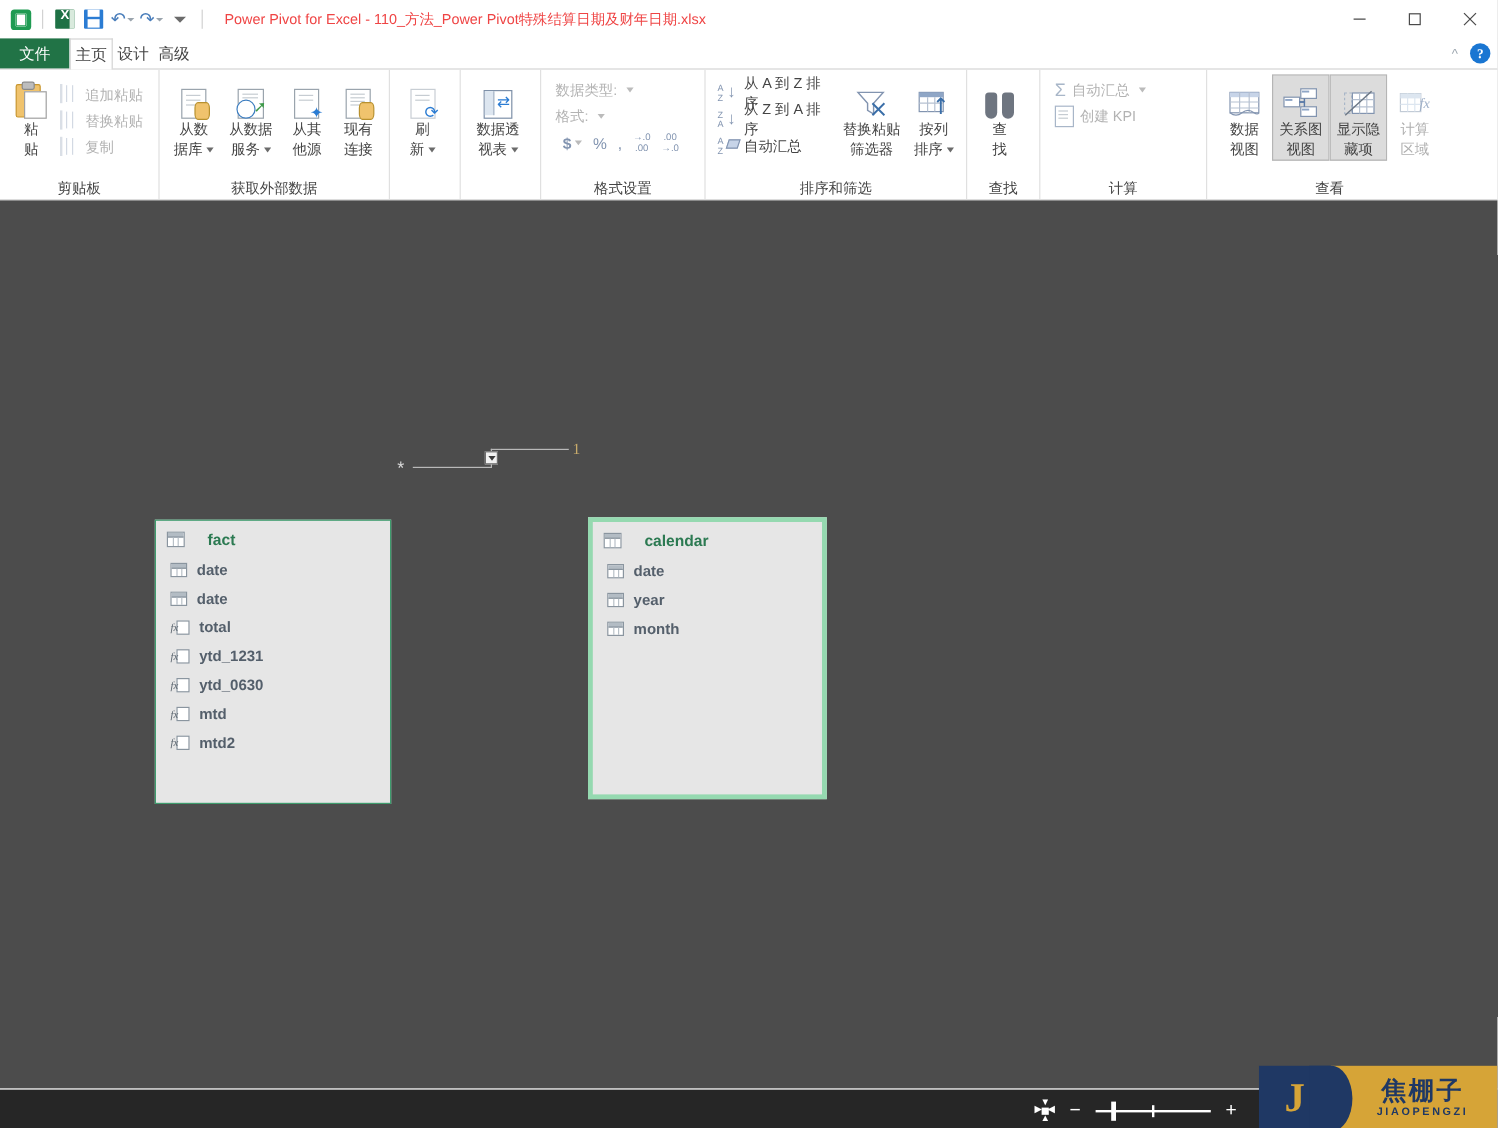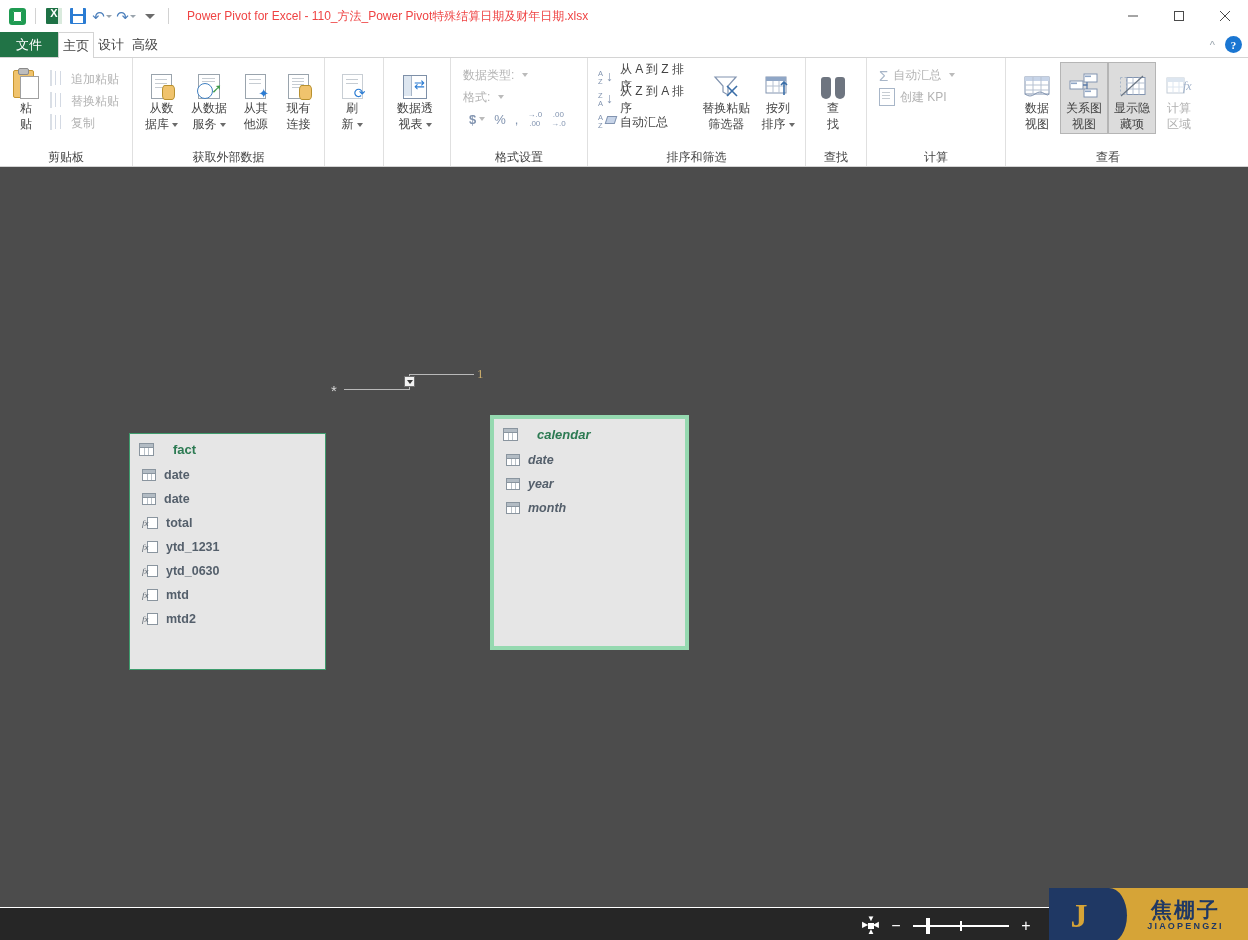--- a/index.html
+++ b/index.html
@@ -1074,21 +1074,21 @@
       <div class="fieldrow">
         <span class="f-icon">
             <span class="bx"></span>
             <span class="fx">fx</span>
           </span>
         <span>mtd2</span>
       </div>
     </div>
   </div>
 
-  <div class="ptable selected" style="left:490px; top:248px; width:199px; height:235px;font-style:italic;">
+  <div class="ptable selected" style="left:490px; top:264px; width:199px; height:235px;">
     <div class="ptable-title">
       <span class="t-icon" style="width:15px;height:13px"></span>
       <span>calendar</span>
     </div>
     <div class="fieldlist">
       <div class="fieldrow">
         <span class="t-icon"></span>
         <span>date</span>
       </div>
       <div class="fieldrow">

